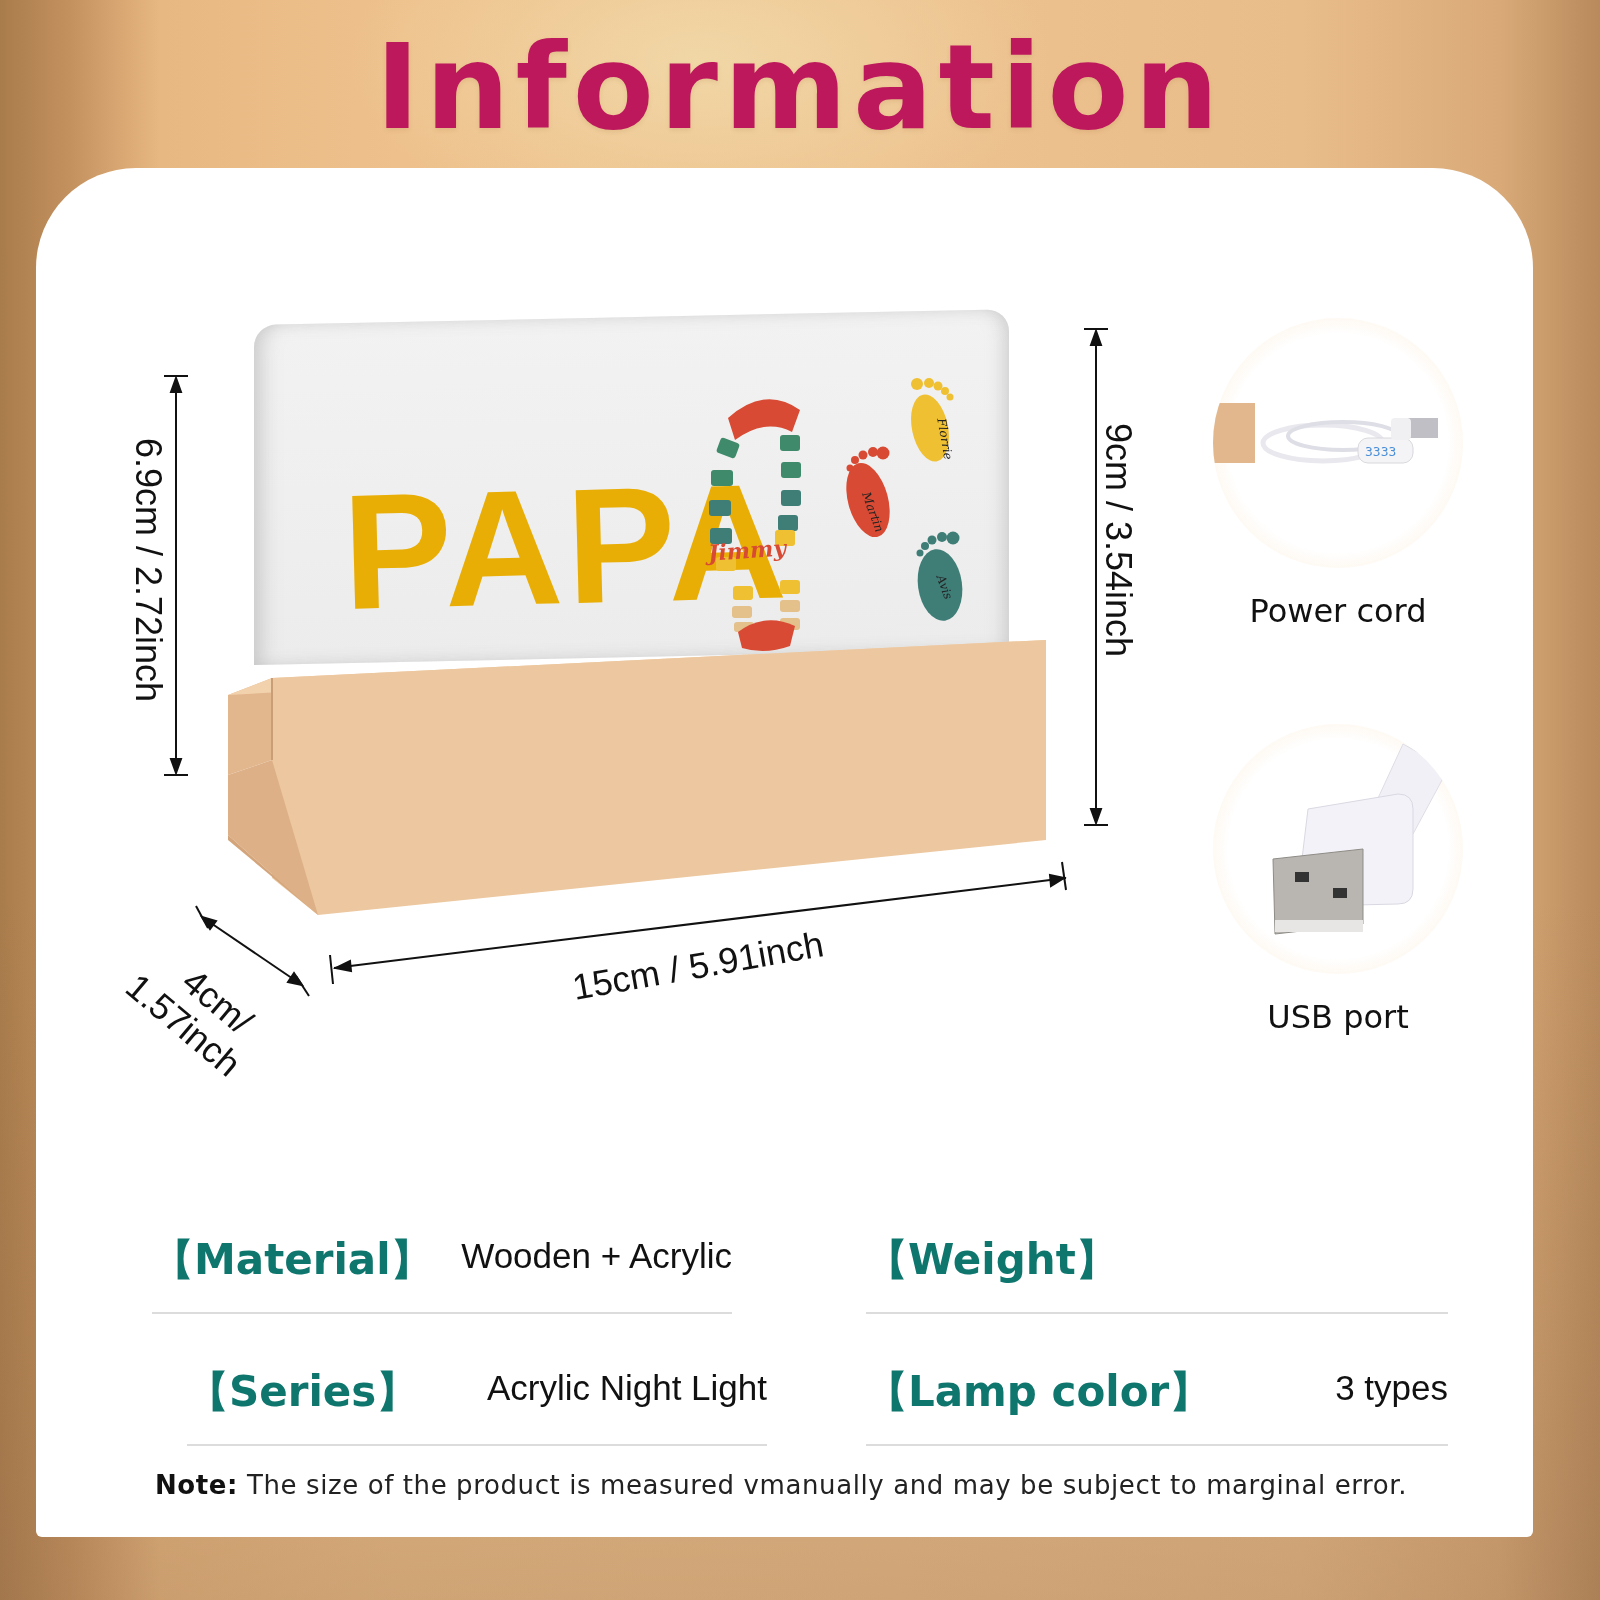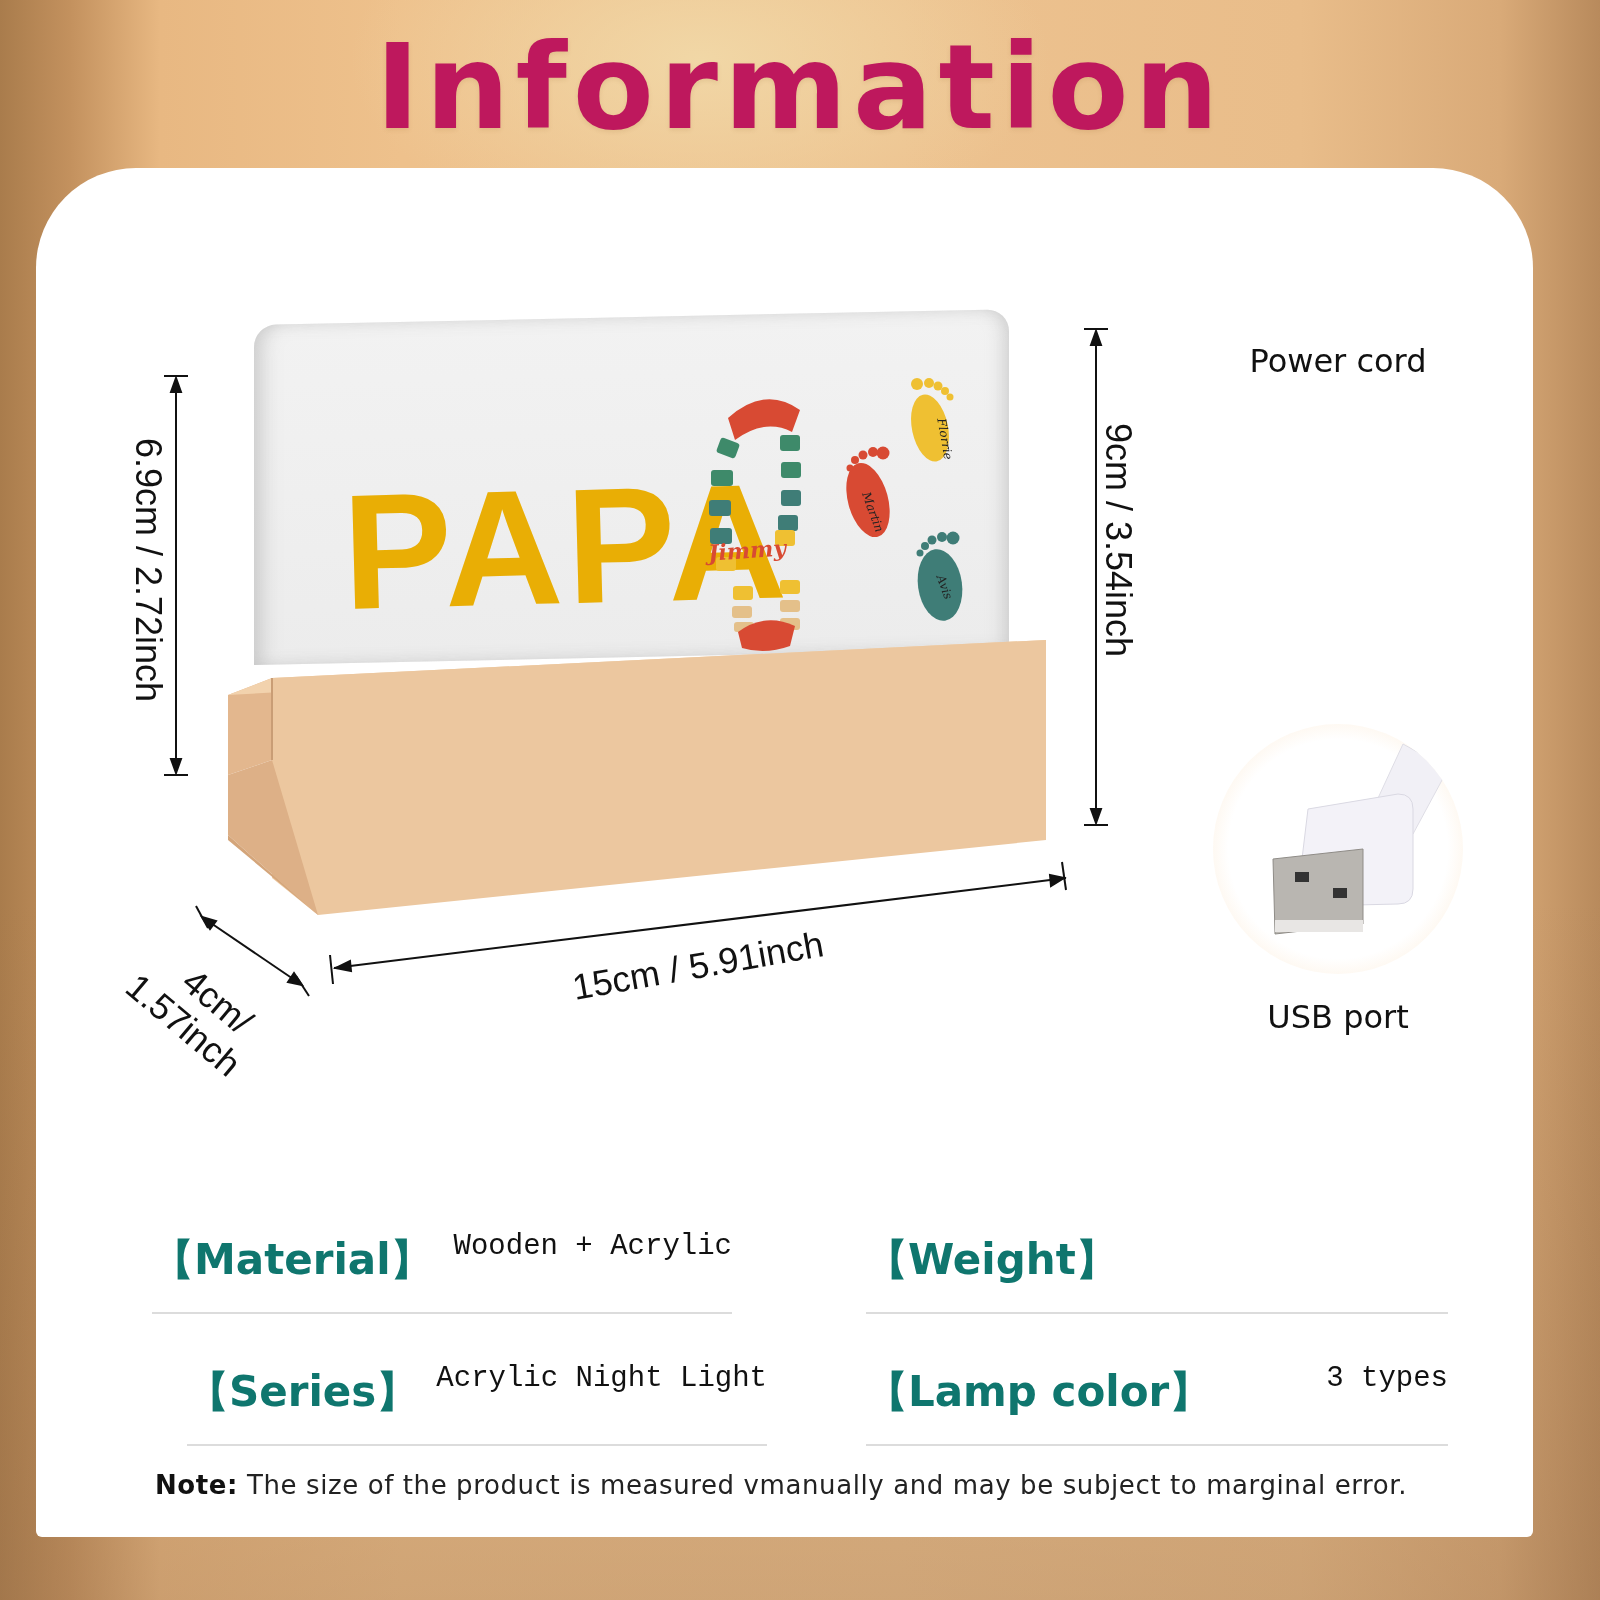--- a/index.html
+++ b/index.html
@@ -55,21 +55,21 @@
     .acc { position: absolute; left: 1213px; width: 250px; text-align: center; }
     .acc-circle {
       width: 250px; height: 250px; border-radius: 50%;
       background: radial-gradient(circle, #ffffff 62%, #fdf1e2 82%, #f6dcbb 100%);
       position: relative; overflow: hidden;
     }
     .acc-label { margin-top: 24px; font-family: "DejaVu Sans", sans-serif; font-size: 32px; color: #111; }
     
     .spec { position: absolute; height: 94px; border-bottom: 2px solid #dcdcdc; }
     .spec .k { position: absolute; left: 0; top: 14px; font-family: "DejaVu Sans", sans-serif; font-weight: bold; font-size: 42px; color: #0f766e; white-space: nowrap; }
-    .spec .v { position: absolute; right: 0; top: 12px; font-family: Liberation Mono, monospace; font-size: 29px; color: #111; white-space: nowrap; }
+    .spec .v { position: absolute; right: 0; top: 18px; font-family: Liberation Sans, sans-serif; font-size: 35px; color: #111; white-space: nowrap; }
     .note { position: absolute; left: 155px; top: 1470px; font-family: "DejaVu Sans", sans-serif; font-size: 26px; color: #222; white-space: nowrap; letter-spacing: 0.6px; }
     .note b { color: #111; }
   </style>
 </head>
 <body>
 
 <div class="bg-shade-bottom"></div>
 
 <div class="title">Information</div>
 
@@ -168,20 +168,31 @@
 
 <div class="dim dim-left">6.9cm / 2.72inch</div>
 <div class="dim dim-right">9cm / 3.54inch</div>
 <div class="dim dim-bottom">15cm / 5.91inch</div>
 <div class="dim dim-depth">
   <div style="padding-left:40px;">4cm/</div>
   <div>1.57inch</div>
 </div>
 
 <div class="acc" style="top:318px;">
+  <div class="acc-circle">
+    <svg width="250" height="250">
+      <rect x="0" y="85" width="42" height="60" fill="#e3b78e"></rect>
+      <ellipse cx="110" cy="125" rx="60" ry="18" fill="none" stroke="#e8e8ee" stroke-width="5"></ellipse>
+      <ellipse cx="130" cy="118" rx="55" ry="14" fill="none" stroke="#dedee6" stroke-width="4"></ellipse>
+      <rect x="145" y="120" width="55" height="25" rx="10" fill="#f4f4f6" stroke="#d8d8de"></rect>
+      <text x="152" y="138" font-size="13" fill="#4a8fd8" font-family="DejaVu Sans Mono, monospace">3333</text>
+      <rect x="195" y="100" width="30" height="20" fill="#bfbfc5"></rect>
+      <rect x="178" y="100" width="20" height="22" rx="4" fill="#f0f0f2"></rect>
+    </svg>
+  </div>
   <div class="acc-label">Power cord</div>
 </div>
 
 <div class="acc" style="top:724px;">
   <div class="acc-circle">
     <svg width="250" height="250">
       <path d="M190 20 L235 45 L200 110 L160 85 Z" fill="#f1f0f6" stroke="#dedde5"></path>
       <path d="M95 85 L185 70 Q200 70 200 85 L200 165 Q200 180 185 180 L100 182 Q85 182 85 168 Z" fill="#f3f2f8" stroke="#d9d8e2"></path>
       <path d="M60 135 L150 125 L150 200 L62 210 Z" fill="#b9b6b1" stroke="#8f8c87"></path>
       <rect x="82" y="148" width="14" height="10" fill="#333"></rect>

